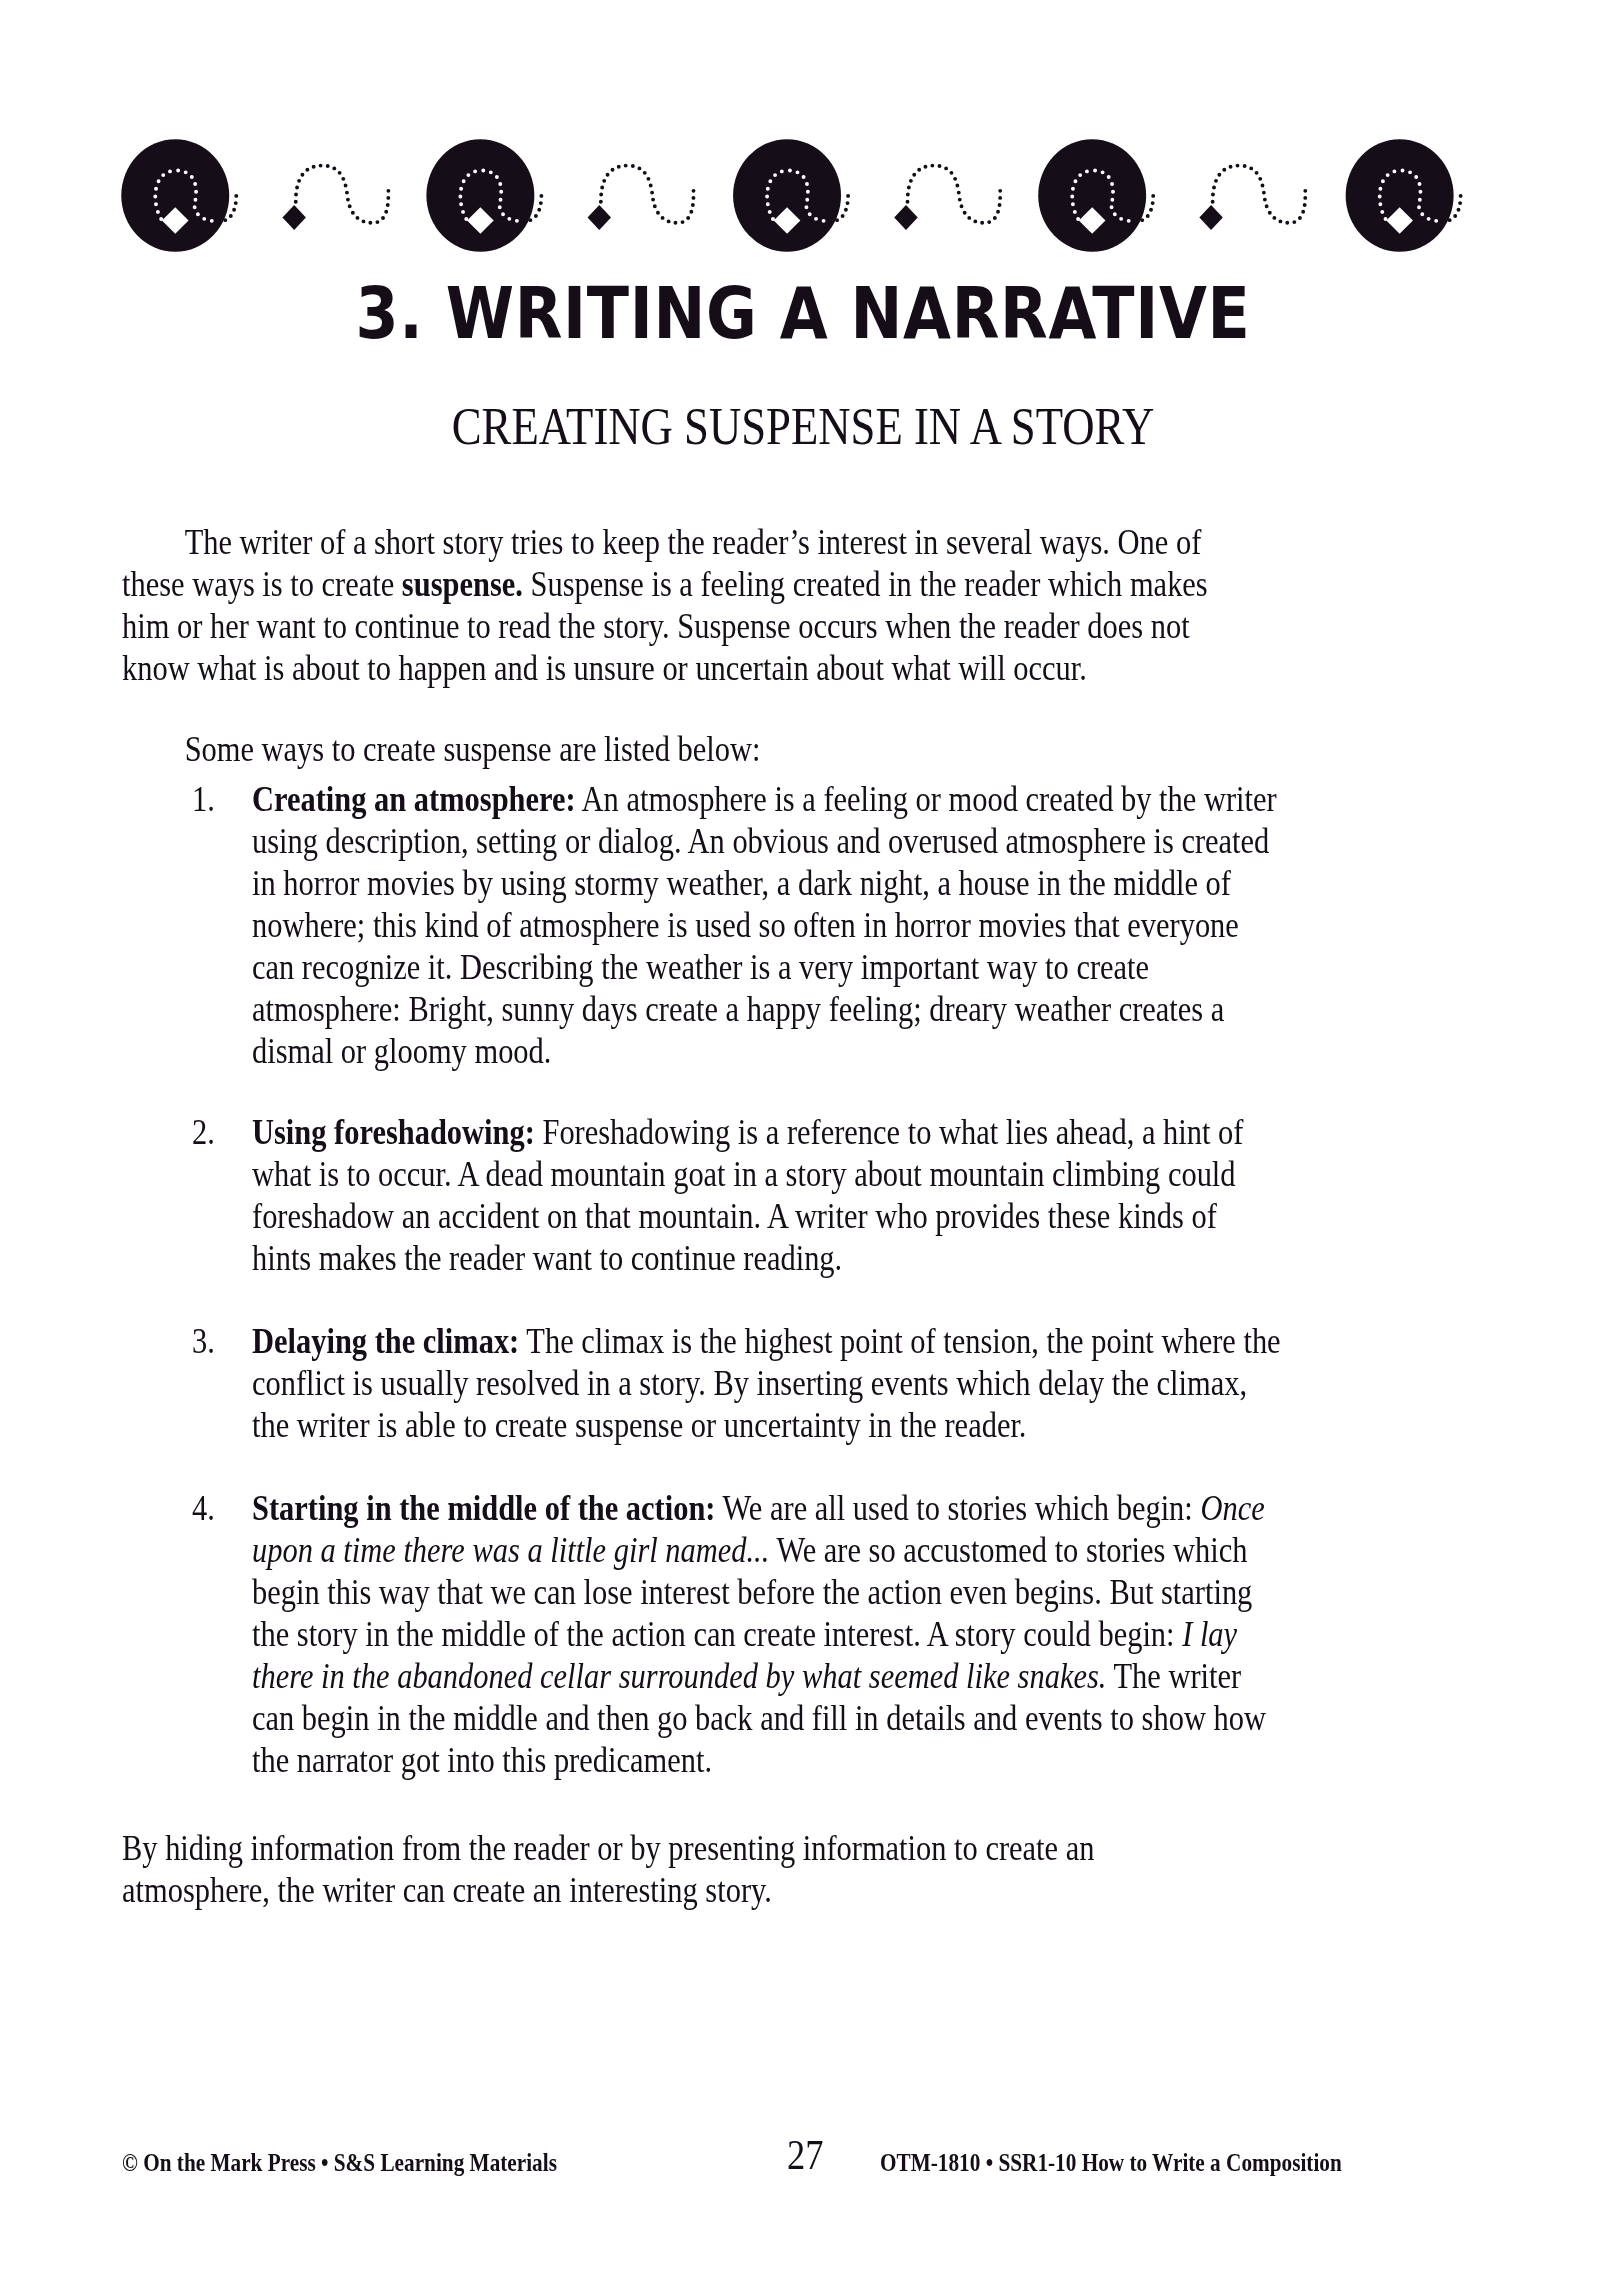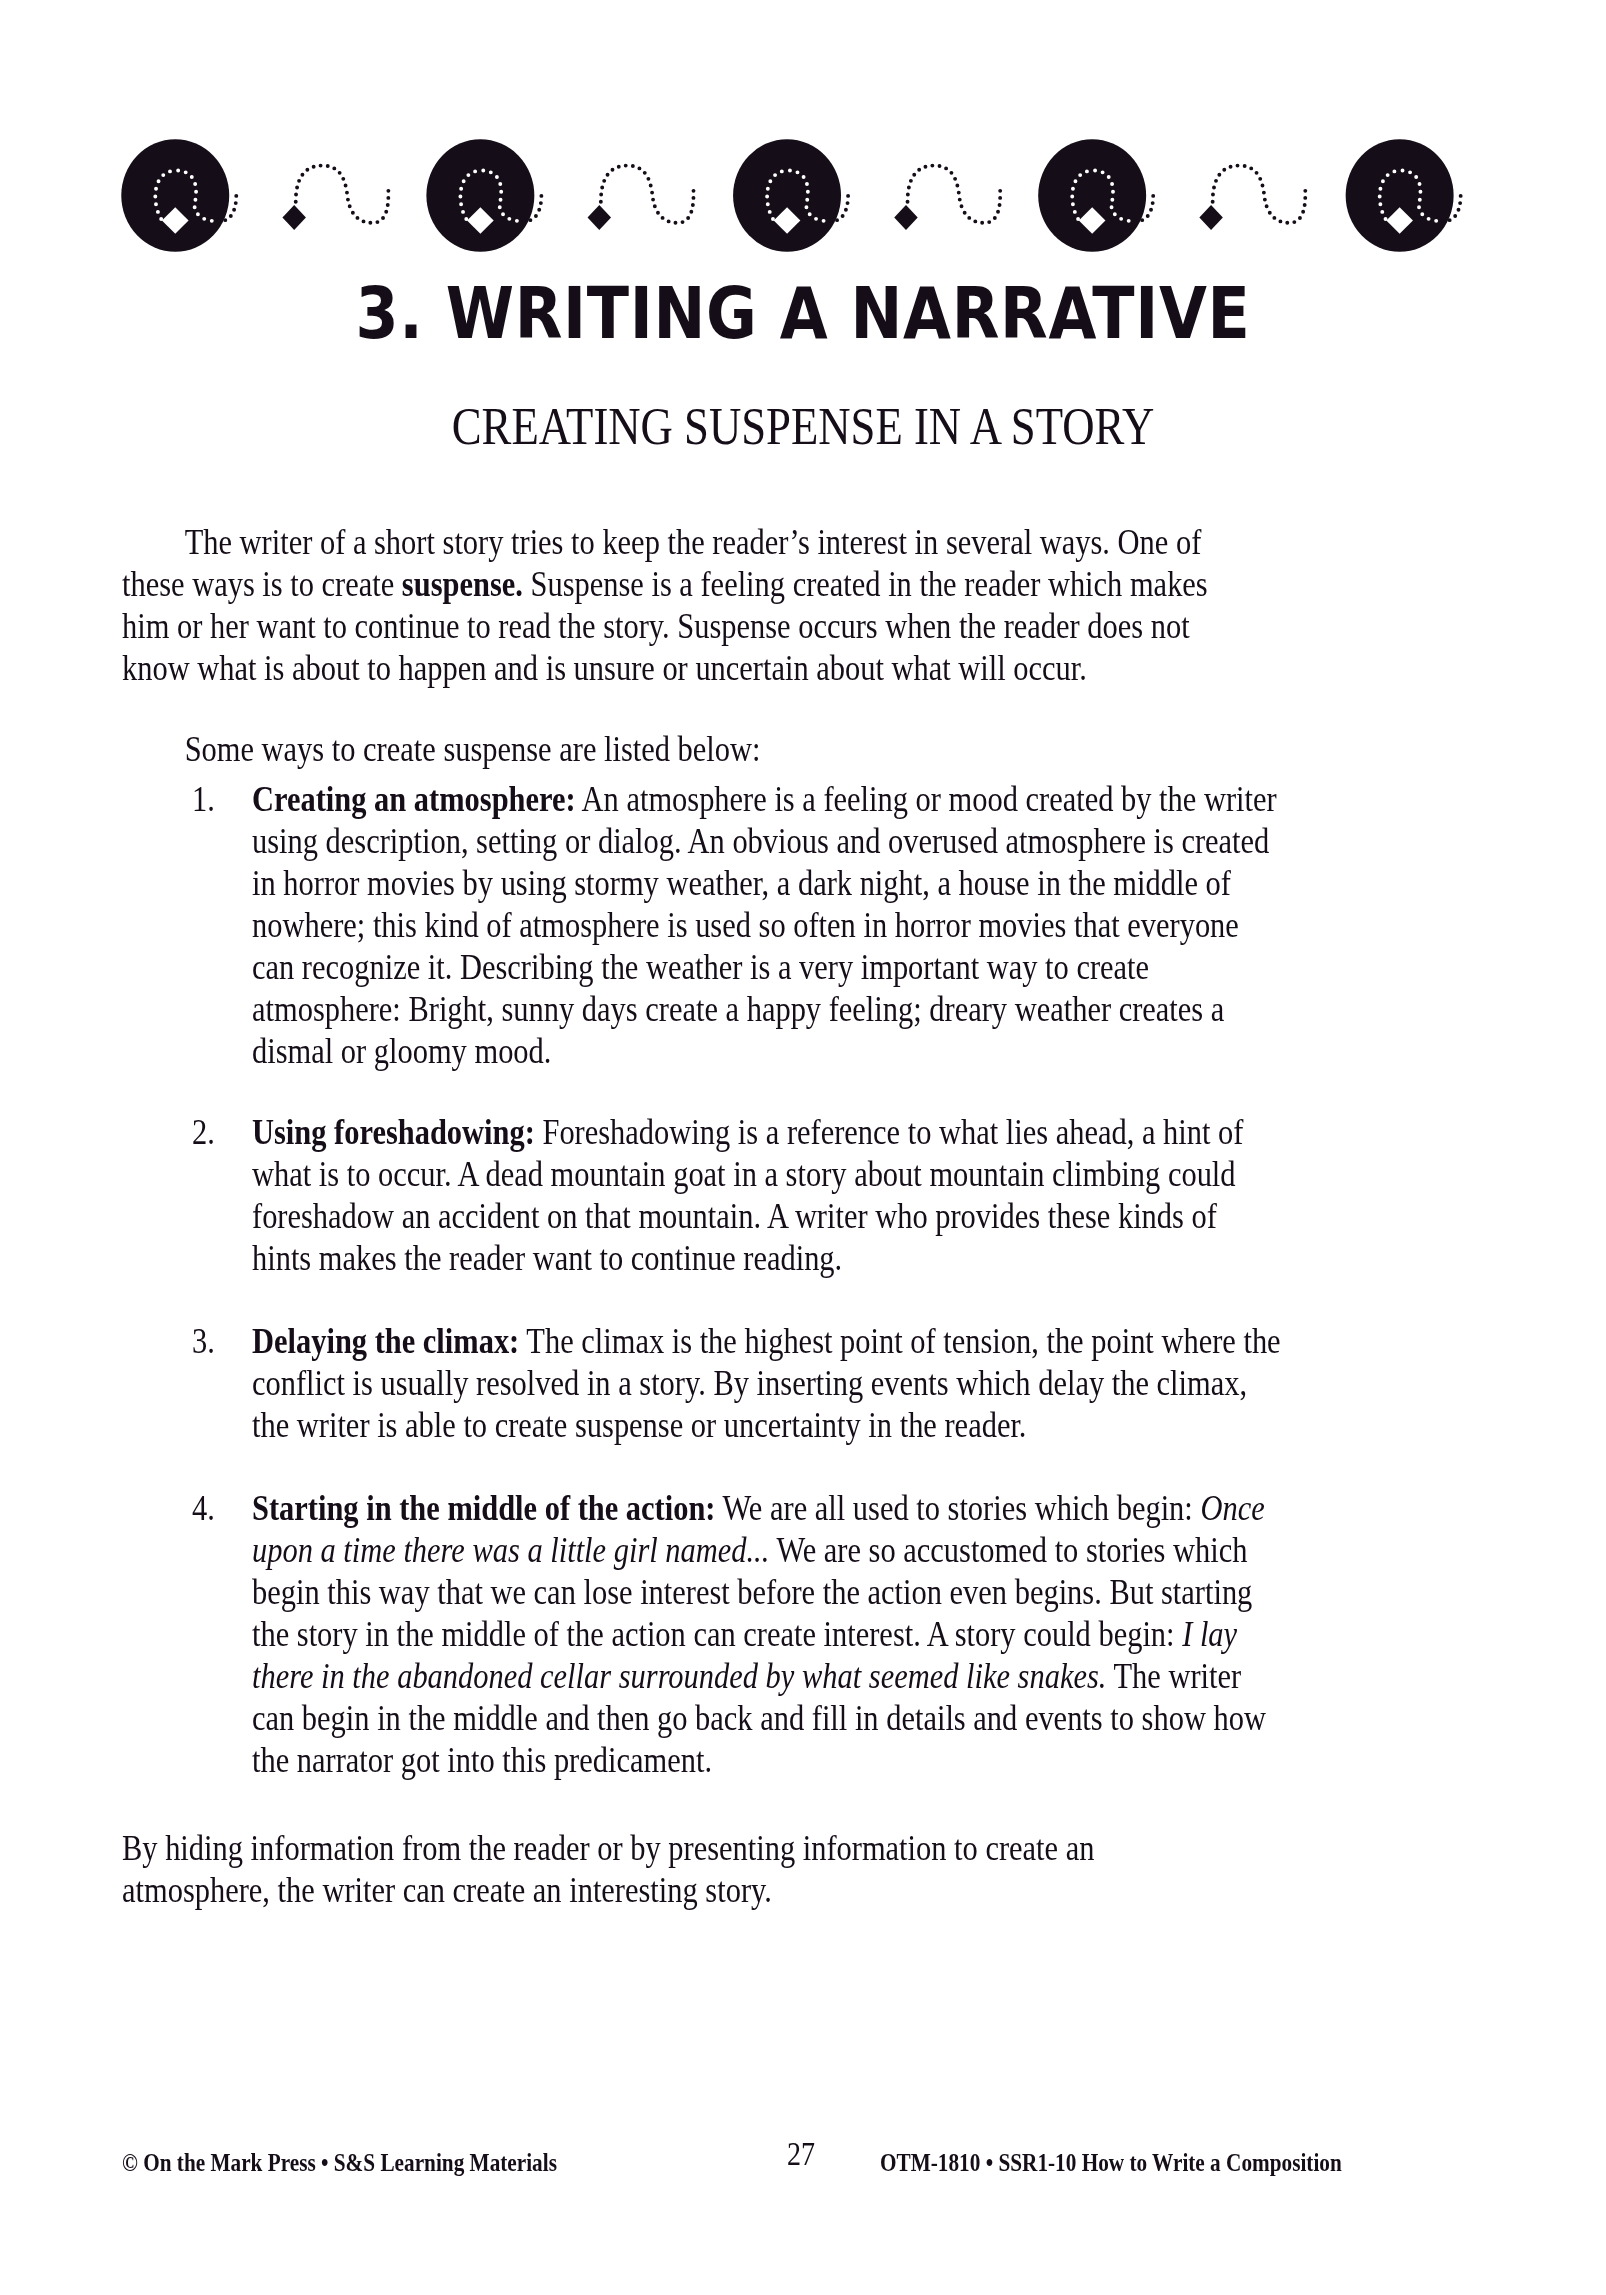--- a/index.html
+++ b/index.html
@@ -33,21 +33,21 @@
 
   .bold { font-weight: bold; }
   .ital { font-style: italic; }
 
   .footer {
     position: absolute; top: 2147px; font-family: "Liberation Serif", serif;
     font-weight: bold; font-size: 25px; line-height: 31px; color: #150d18; white-space: nowrap;
   }
   .footer span.inner { display: inline-block; transform: scaleX(0.85); transform-origin: 0 0; }
   .footer-left { left: 122px; }
-  .footer-center { left: 787px; font-weight: normal; font-size: 33px; top: 2139px; }
+  .footer-center { left: 787px; font-weight: normal; font-size: 43px; top: 2139px; }
   .footer-right { left: 880px; }
 </style>
 </head>
 <body>
 
 <div class="border-strip">
   <svg width="1412" height="133" viewBox="0 0 1800 170" xmlns="http://www.w3.org/2000/svg">
     <defs>
       <g id="motif">
 

